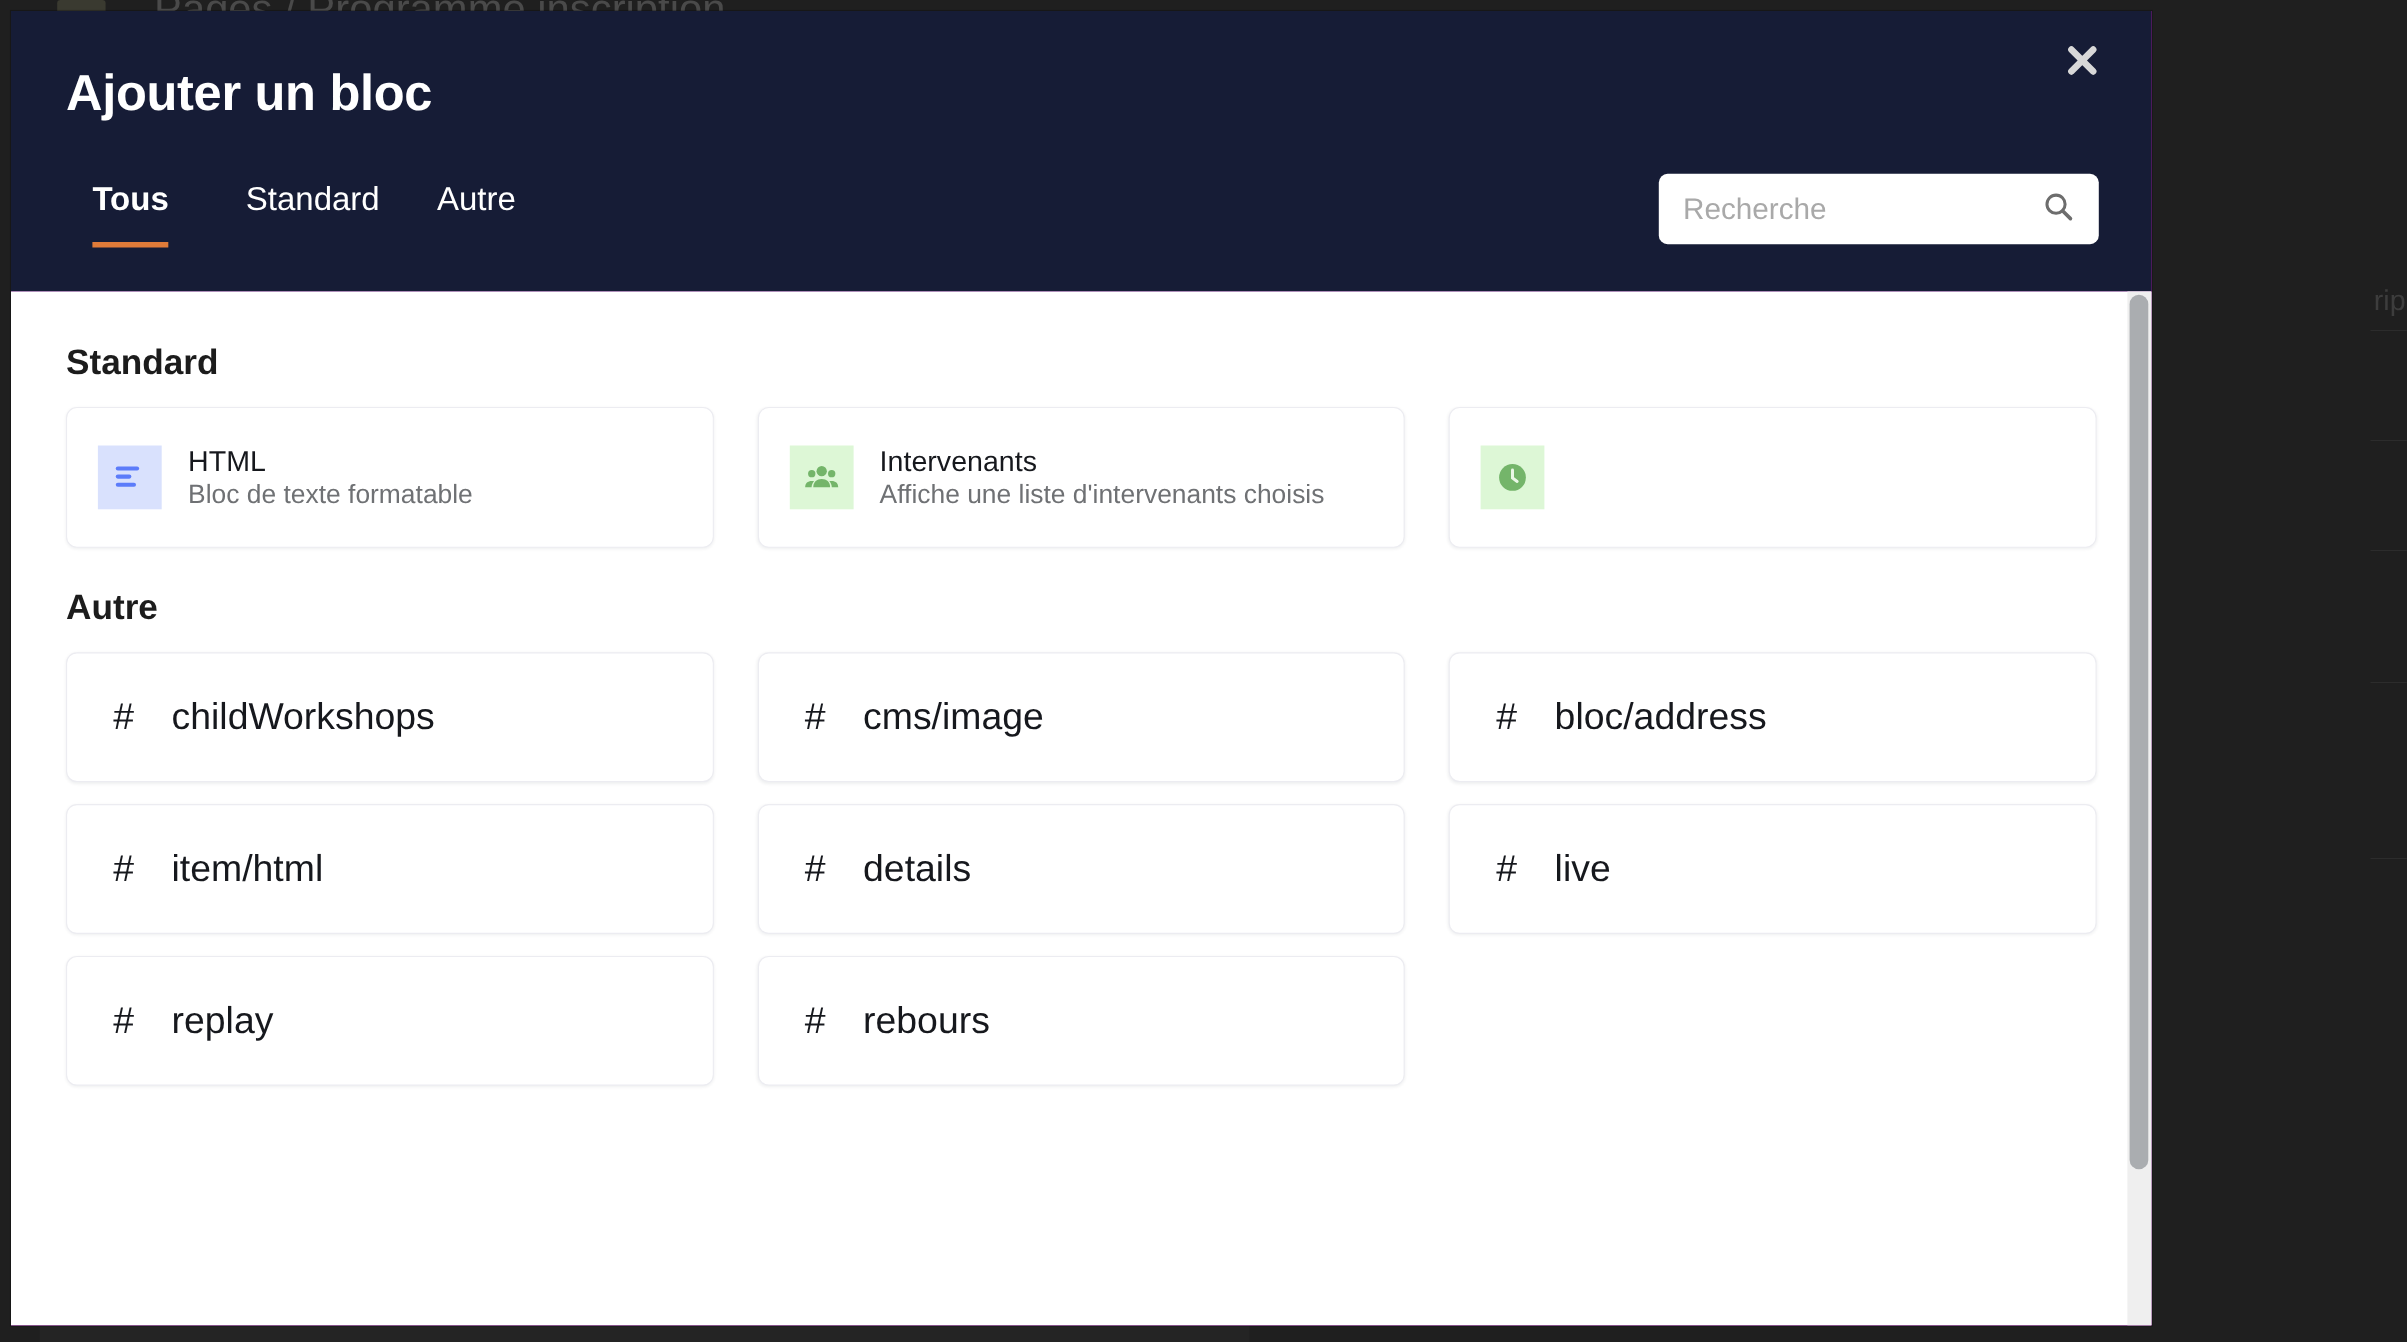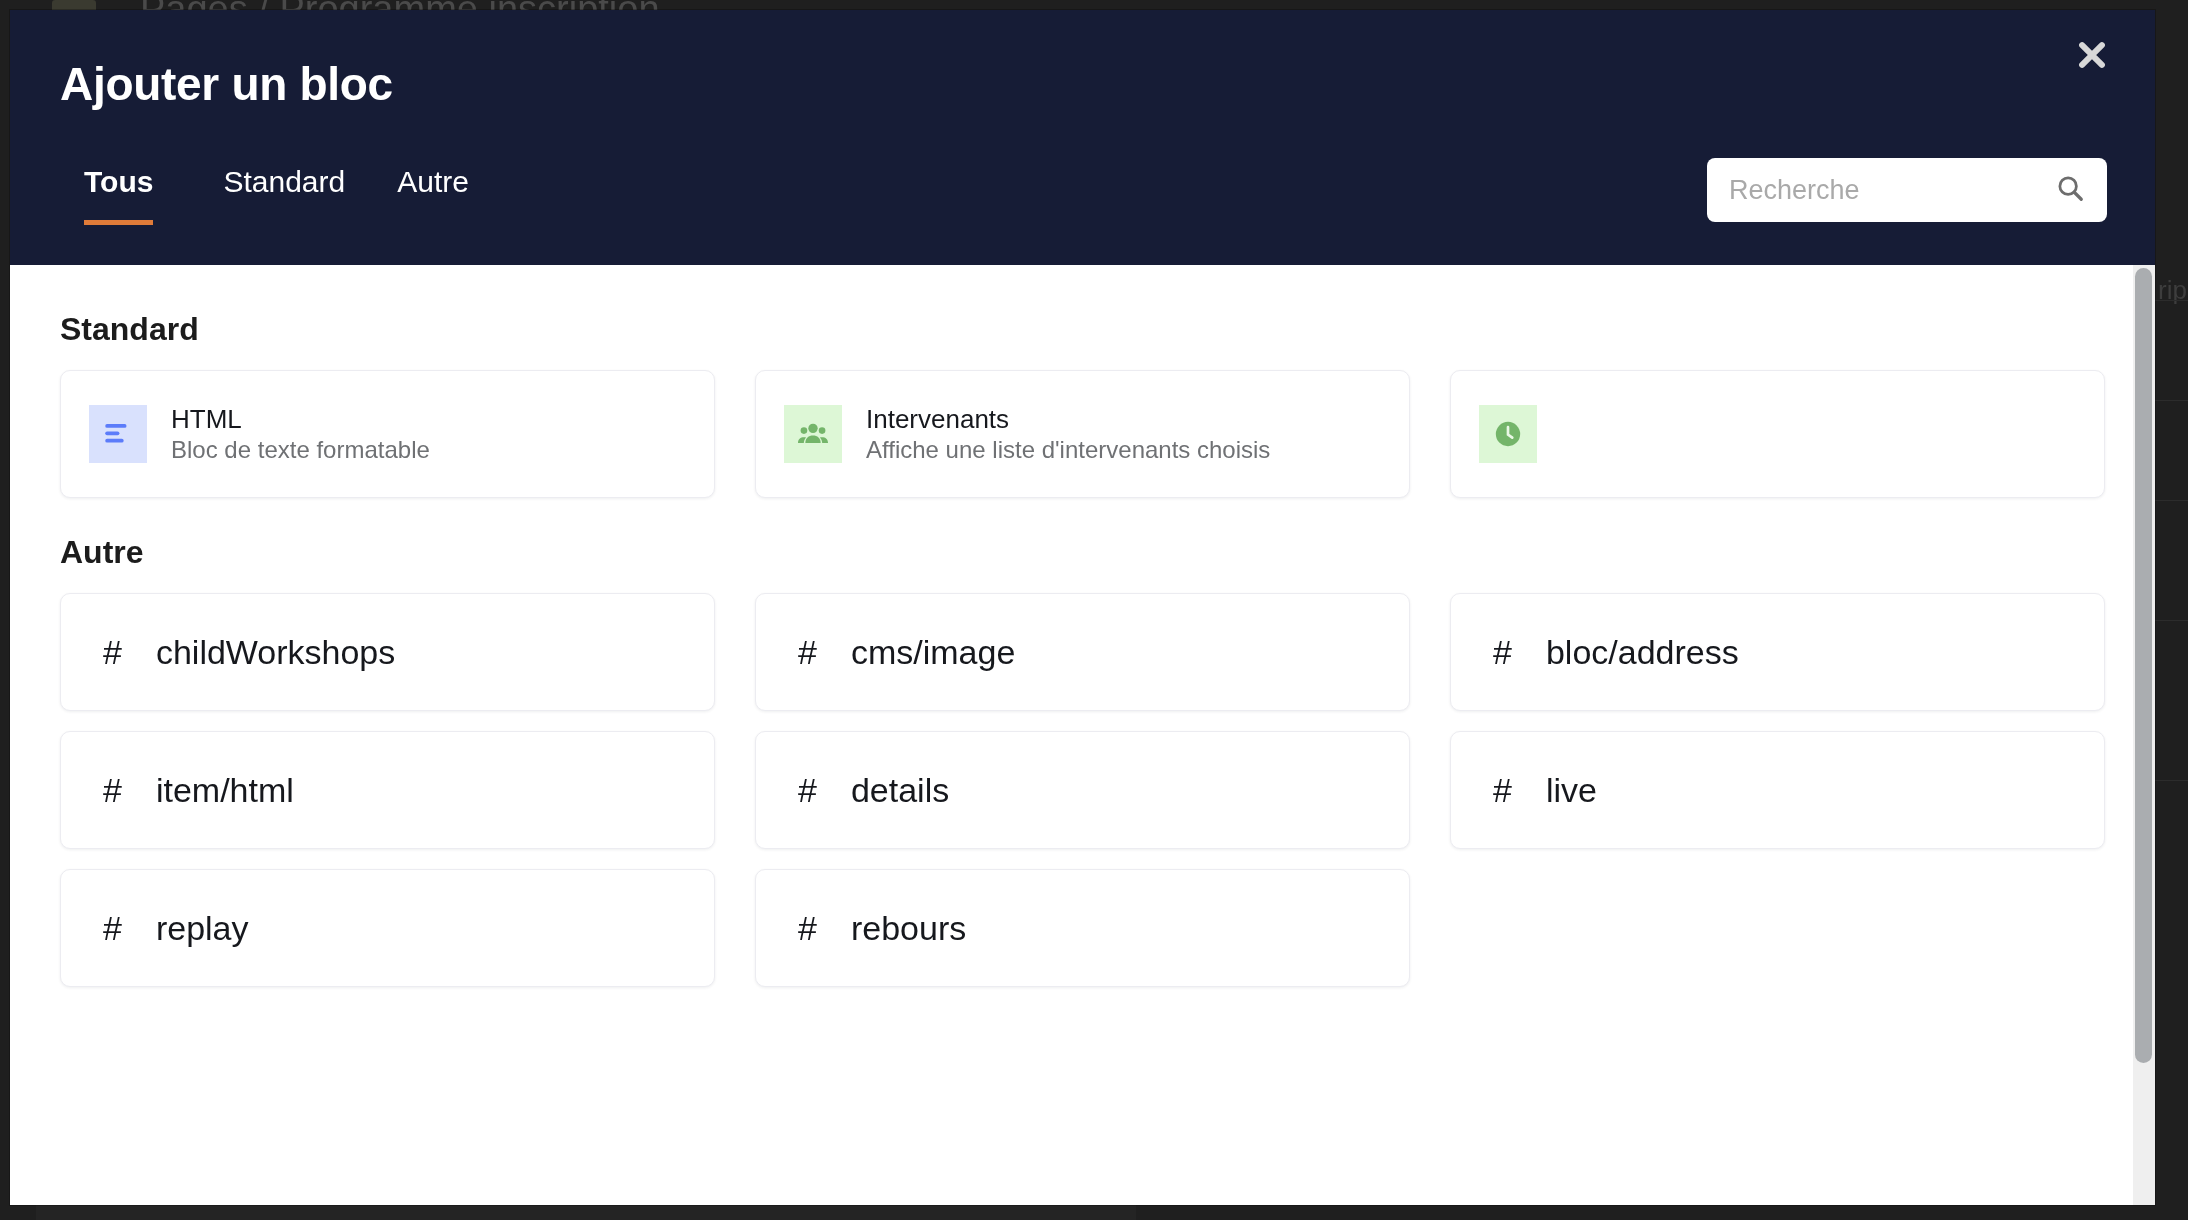--- a/index.html
+++ b/index.html
@@ -36,21 +36,20 @@
     background: #3a3a30;
     border-radius: 3px;
   }
   #backdrop-right-text {
     position: absolute;
     left: 2158px;
     top: 258px;
     font-size: 26px;
     color: #3d3d3d;
     white-space: nowrap;
-    margin-top: 17px;
   }
   .backdrop-rule {
     position: absolute;
     left: 2155px;
     right: 0;
     height: 1px;
     background: #2c2c2c;
   }
   #backdrop-bottom-bar {
     position: absolute;
@@ -59,21 +58,21 @@
     width: 1100px;
     height: 18px;
     background: #242424;
   }
 
   
   #modal {
     position: absolute;
     left: 10px;
     top: 10px;
-    width: 2145px;
+    width: 1946px;
     height: 1195px;
     background: #a21caf;
     overflow: hidden;
     box-shadow: 0 0 0 1px rgba(0,0,0,.25);
   }
 
   
   #modal-header {
     position: relative;
     width: 100%;

